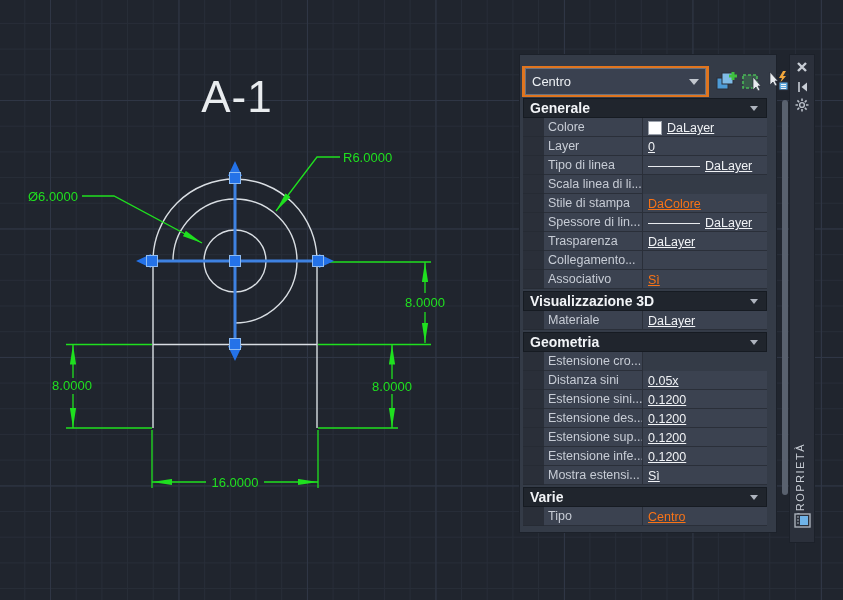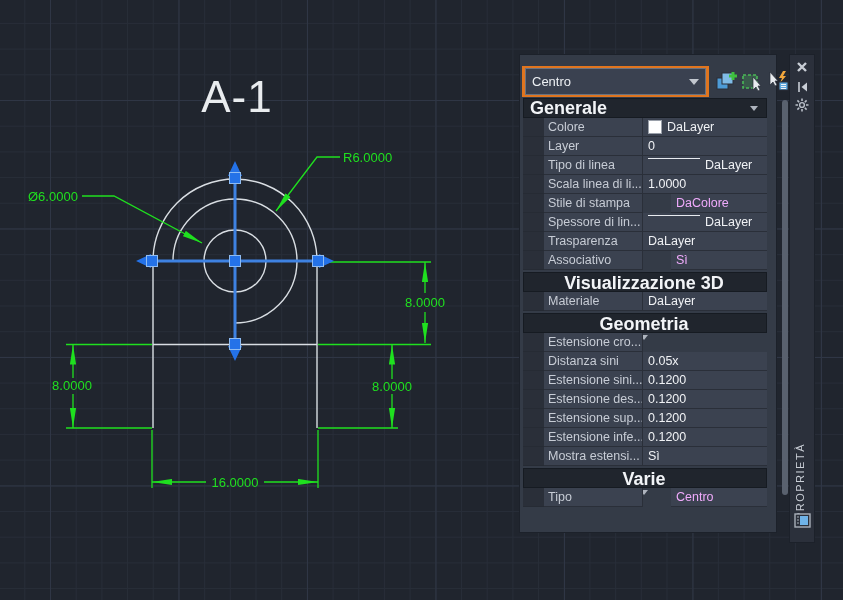--- a/index.html
+++ b/index.html
@@ -26,33 +26,33 @@
   .combo-inner{flex:1;display:flex;align-items:center;height:100%;
     border:1px solid #6B7380;padding:0 6px;justify-content:space-between;}
   .combo-text{color:#EDF0F4;font-size:13px;}
   .tri-down{width:0;height:0;border-left:5px solid transparent;
     border-right:5px solid transparent;border-top:6px solid #C2C7CF;}
   .ptool{position:absolute;top:14px;width:24px;height:24px;}
   .content{position:absolute;left:3px;top:43px;width:244px;}
   .psection{height:18px;background:#20252D;border:1px solid #161B22;
     display:flex;align-items:center;justify-content:space-between;
     padding:0 8px 0 6px;margin-top:0;}
-  .psection.gap{margin-top:2px;flex-direction:column;}
-  .psection span{color:#F2F4F7;font-size:18px;font-weight:bold;}
+  .psection.gap{margin-top:2px;}
+  .psection span{color:#F2F4F7;font-size:14px;font-weight:bold;}
   .psection .chev{width:0;height:0;border-left:4px solid transparent;
     border-right:4px solid transparent;border-top:5px solid #AEB4BE;}
   .prow{height:19px;display:flex;font-size:12.5px;}
   .indent{width:21px;background:#2A2F39;border-bottom:1px solid #262B34;box-sizing:border-box;}
   .plabel{width:99px;background:#3B4250;color:#C7CCD5;box-sizing:border-box;
     border-bottom:1px solid #2A2F39;border-right:1px solid #2A2F39;
     padding:2px 0 0 4px;white-space:nowrap;overflow:hidden;}
   .pvalue{flex:1;background:#3B4250;color:#F0F2F5;box-sizing:border-box;
     border-bottom:1px solid #2A2F39;padding:2px 0 0 5px;display:flex;
-    gap:5px;white-space:nowrap;overflow:hidden;}
-  .pvalue.muted{color:#f0abfc;margin-left:28px;}
+    align-items:center;gap:5px;white-space:nowrap;overflow:hidden;text-decoration:underline;}
+  .pvalue.muted{color:#f97316;}
   .swatch{width:12px;height:12px;background:#FFFFFF;border:1px solid #9AA0AA;display:inline-block;}
   .ltglyph{display:inline-block;width:52px;height:0;border-top:1px solid #E8EBEF;}
   .scrollthumb{position:absolute;left:262px;top:45px;width:6px;height:395px;
     background:#59616E;border-radius:3px;}
 
   
   .rail{position:absolute;left:790px;top:55px;width:24px;height:487px;
     background:#2B303B;z-index:2;box-shadow:0 0 0 1px #1C212A;}
   .rail-btn{position:absolute;width:14px;height:14px;}
   .rail-title{position:absolute;left:4px;top:388px;color:#C9CED6;font-size:11px;
@@ -179,23 +179,20 @@
       <div class="indent"></div>
       <div class="plabel">Tipo di linea</div>
       <div class="pvalue">
         <span class="ltglyph"></span>
         <span>DaLayer</span>
       </div>
     </div>
     <div class="prow">
       <div class="indent"></div>
       <div class="plabel">Scala linea di li...</div>
-      <div class="pvalue">
-        <span>1.0000</span>
-      </div>
     </div>
     <div class="prow">
       <div class="indent"></div>
       <div class="plabel">Stile di stampa</div>
       <div class="pvalue muted">
         <span>DaColore</span>
       </div>
     </div>
     <div class="prow">
       <div class="indent"></div>
@@ -203,20 +200,27 @@
       <div class="pvalue">
         <span class="ltglyph"></span>
         <span>DaLayer</span>
       </div>
     </div>
     <div class="prow">
       <div class="indent"></div>
       <div class="plabel">Trasparenza</div>
       <div class="pvalue">
         <span>DaLayer</span>
+      </div>
+    </div>
+    <div class="prow">
+      <div class="indent"></div>
+      <div class="plabel">Collegamento...</div>
+      <div class="pvalue">
+        <span></span>
       </div>
     </div>
     <div class="prow">
       <div class="indent"></div>
       <div class="plabel">Associativo</div>
       <div class="pvalue muted">
         <span>Sì</span>
       </div>
     </div>
 

